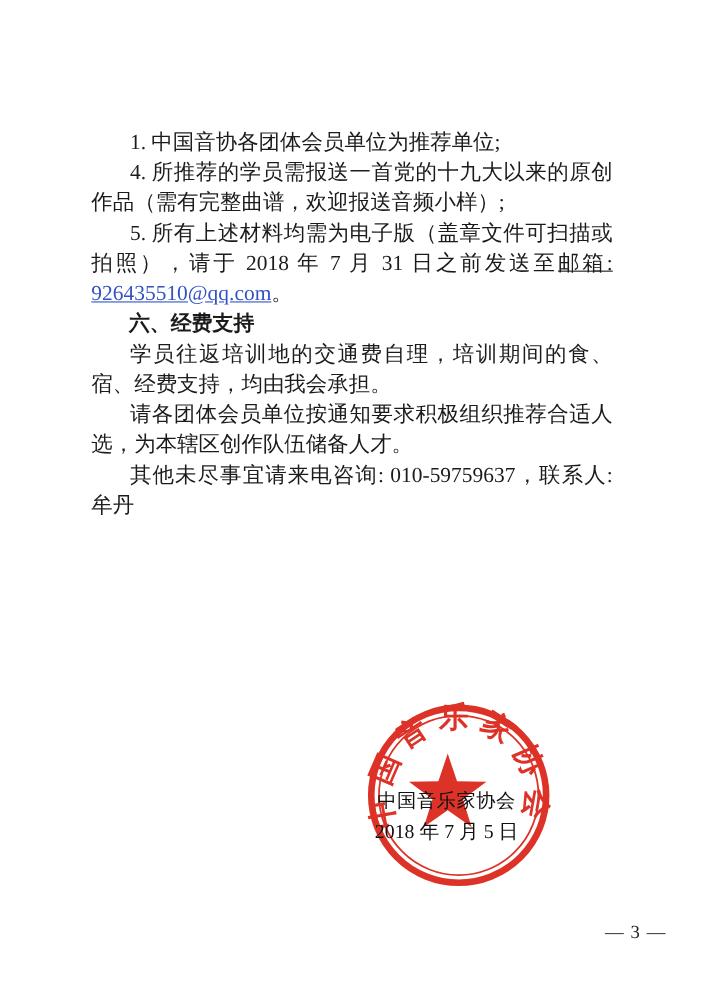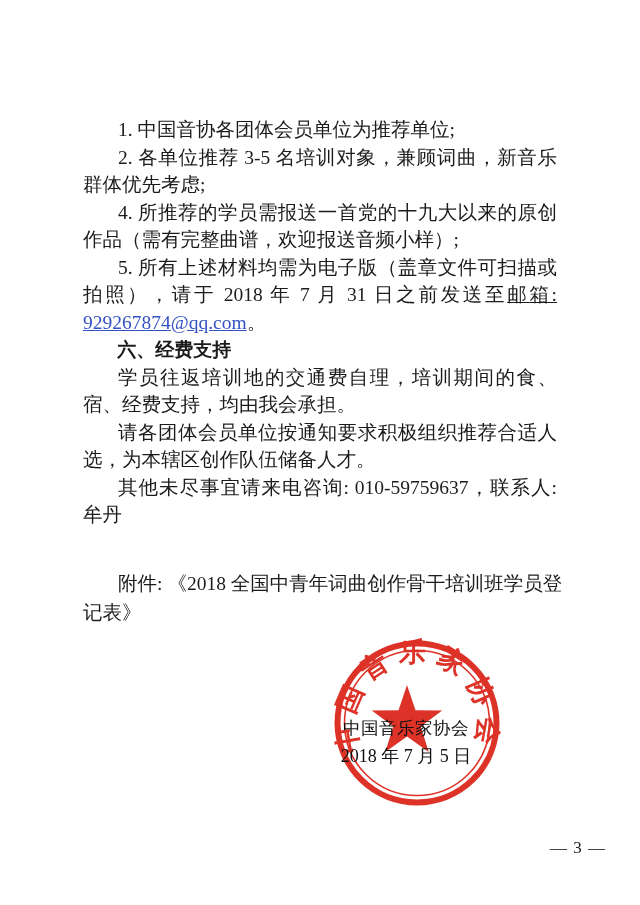--- a/index.html
+++ b/index.html
@@ -73,31 +73,29 @@
     color: #222222;
   }
 </style>
 </head>
 <body>
 
 <div class="page">
 
   <div class="body-text">
     <p class="para">1. 中国音协各团体会员单位为推荐单位;</p>
-    <p class="para">2. 各单位推荐 3-5 名培训对象，兼顾词曲，新音乐群体优先考虑;</p>
     <p class="para">4. 所推荐的学员需报送一首党的十九大以来的原创作品（需有完整曲谱，欢迎报送音频小样）;</p>
-    <p class="para"><span>5. 所有上述材料均需为电子版（盖章文件可扫描或拍照），请于 2018 年 7 月 31 日之前发送至</span><span class="u">邮箱: </span><a class="link">929267874@qq.com</a><span>。</span></p>
+    <p class="para"><span>5. 所有上述材料均需为电子版（盖章文件可扫描或拍照），请于 2018 年 7 月 31 日之前发送至</span><span class="u">邮箱: </span><a class="link">926435510@qq.com</a><span>。</span></p>
     <p class="para heading">六、经费支持</p>
     <p class="para">学员往返培训地的交通费自理，培训期间的食、宿、经费支持，均由我会承担。</p>
     <p class="para">请各团体会员单位按通知要求积极组织推荐合适人选，为本辖区创作队伍储备人才。</p>
     <p class="para">其他未尽事宜请来电咨询: 010-59759637，联系人: 牟丹</p>
   </div>
 
   <div class="attachment">
-    <p class="para">附件: 《2018 全国中青年词曲创作骨干培训班学员登记表》</p>
   </div>
 
   <div class="seal">
     <svg width="170" height="170" viewBox="-85 -85 170 170">
       <circle cx="0" cy="0" r="79.5" fill="none" stroke="#dc281c" stroke-width="6"></circle>
       <circle cx="0" cy="0" r="72.5" fill="none" stroke="#dc281c" stroke-width="1.6"></circle>
       <polygon fill="#dc281c" transform="translate(-10,-1)" points="0,-37 8.5,-11.7 35.2,-11.4 13.8,4.5 21.7,29.9 0,14.5 -21.7,29.9 -13.8,4.5 -35.2,-11.4 -8.5,-11.7"></polygon>
       <path id="sealArc" d="M -56.19 26.2 A 62 62 0 1 1 56.19 26.2" fill="none" stroke="none"></path>
       <text fill="#dc281c" text-anchor="middle">
         <textPath href="#sealArc" startOffset="50%">中国音乐家协会</textPath>

